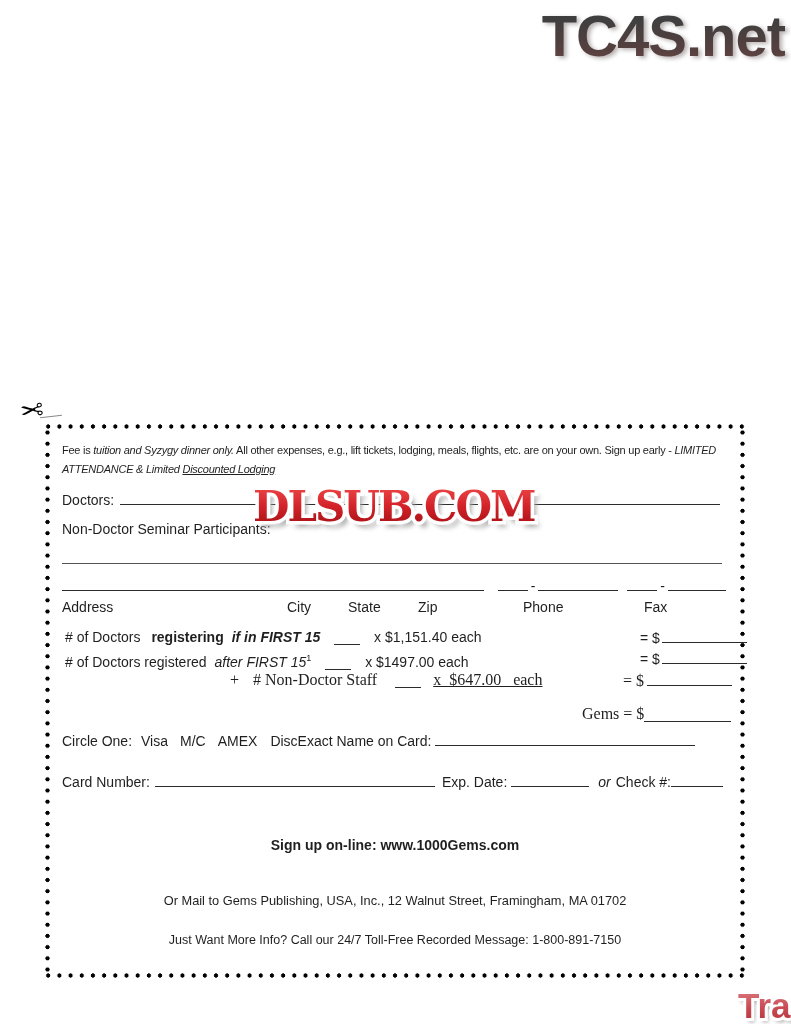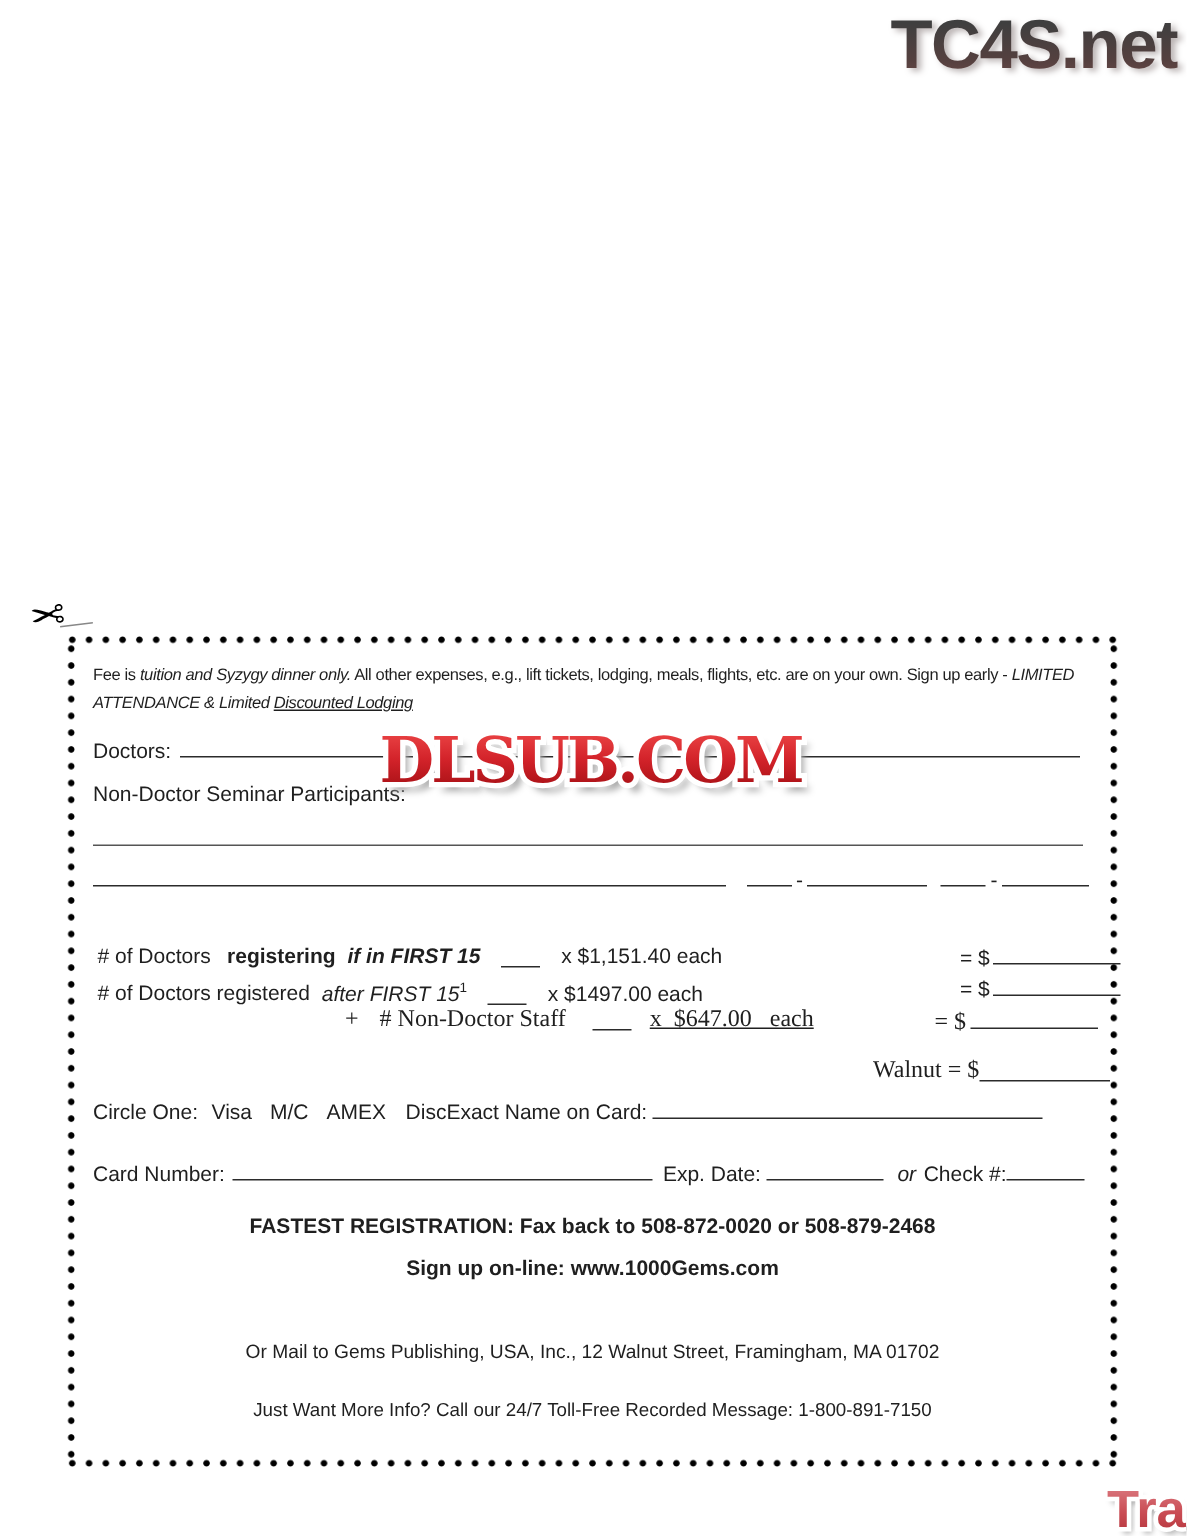--- a/index.html
+++ b/index.html
@@ -1,21 +1,21 @@
 <!DOCTYPE html>
 <html><head>
 <meta charset="utf-8">
 <style>
   html,body{margin:0;padding:0;}
   body{width:791px;height:1024px;position:relative;background:#fff;overflow:hidden;
        font-family:"Liberation Sans",sans-serif;color:#1f1f1f;}
   .abs{position:absolute;}
 
   
-  .tc4s{top:2px;right:6px;font-size:46px;font-weight:bold;letter-spacing:-1px;
+  .tc4s{top:2px;right:6px;font-size:58px;font-weight:bold;letter-spacing:-1px;
         color:#4a4443;background:linear-gradient(180deg,#3f3f3f 25%,#54403f 70%,#6e4a48 100%);
         -webkit-background-clip:text;background-clip:text;-webkit-text-fill-color:transparent;
         filter:drop-shadow(3px 2px 2px #b9b2b2);margin-left:37px;}
 
   
   .scissors{left:20px;top:394px;font-size:28px;color:#000;
             transform:scaleX(-1) rotate(6deg);display:inline-block;}
   .cut-tail{left:40px;top:416px;width:22px;height:0;border-top:1.2px solid #888;
             transform:rotate(-7deg);}
 
@@ -96,20 +96,28 @@
   <div class="row flexr" style="left:17px;right:19px;top:150px;">
     <span class="bl" style="flex:1;height:16px;"></span>
     <span class="bl" style="width:30px;height:16px;margin-left:14px;"></span>
     <span class="hy">-</span>
     <span class="bl" style="width:80px;height:16px;"></span>
     <span class="bl" style="width:30px;height:16px;margin-left:9px;"></span>
     <span class="hy">-</span>
     <span class="bl" style="width:58px;height:16px;"></span>
   </div>
 
+  <div class="row" style="left:0;top:174px;width:700px;height:18px;">
+    <span class="lbl" style="left:17px;">Address</span>
+    <span class="lbl" style="left:242px;">City</span>
+    <span class="lbl" style="left:303px;">State</span>
+    <span class="lbl" style="left:373px;">Zip</span>
+    <span class="lbl" style="left:478px;">Phone</span>
+    <span class="lbl" style="left:599px;">Fax</span>
+  </div>
 
   <div class="row" style="left:20px;right:0;top:204px;">
     <span># of Doctors</span>
     <span class="bd" style="margin-left:7px;">registering</span>
     <span class="bd it" style="margin-left:4px;">if in FIRST 15</span>
     <span class="bl" style="width:26px;margin-left:10px;"></span>
     <span style="margin-left:10px;">x  $1,151.40 each</span>
     <span class="eq" style="left:575px;top:0;">
         <span>= $</span>
         <span class="bl" style="width:85px;margin-left:2px;"></span>
@@ -132,21 +140,21 @@
     <span style="margin-left:10px;"># Non-Doctor Staff</span>
     <span class="bl" style="width:26px;margin-left:14px;"></span>
     <span style="margin-left:8px;white-space:pre;text-decoration:underline;">x  $647.00   each</span>
     <span class="eq" style="left:393px;top:0;">
         <span>= $</span>
         <span class="bl" style="width:85px;margin-left:3px;"></span>
       </span>
   </div>
 
   <div class="row serif" style="left:537px;top:281px;">
-    <span>Walnut = $</span><span class="bl" style="width:87px;"></span>
+    <span>Gems = $</span><span class="bl" style="width:87px;"></span>
   </div>
 
   <div class="row flexr" style="left:17px;right:50px;top:307px;text-align:center;">
     <span>Circle One:</span>
     <span style="margin-left:9px;">Visa</span>
     <span style="margin-left:12px;">M/C</span>
     <span style="margin-left:12px;">AMEX</span>
     <span style="margin-left:13px;">Disc</span>
     <span style="">Exact Name on Card:</span>
     <span class="bl" style="flex:1;margin-left:4px;"></span>
@@ -155,21 +163,20 @@
   <div class="row flexr" style="left:17px;right:22px;top:348px;">
     <span>Card Number:</span>
     <span class="bl" style="flex:1;margin-left:5px;"></span>
     <span style="margin-left:7px;">Exp. Date:</span>
     <span class="bl" style="width:78px;margin-left:4px;"></span>
     <span class="it" style="margin-left:9px;">or</span>
     <span style="margin-left:5px;">Check #:</span>
     <span class="bl" style="width:52px;"></span>
   </div>
 
-  <div class="row ctr bd" style="top:384px;"><span>FASTEST REGISTRATION: Fax back to 508-872-0020 or 508-879-2468</span></div>
   <div class="row ctr bd" style="top:412px;"><span>Sign up on-line: www.1000Gems.com</span></div>
   <div class="row ctr" style="top:468px;font-size:12.8px;"><span>Or Mail to Gems Publishing, USA, Inc., 12 Walnut Street, Framingham, MA 01702</span></div>
   <div class="row ctr" style="top:507px;font-size:12.5px;"><span>Just Want More Info? Call our 24/7 Toll-Free Recorded Message: 1-800-891-7150</span></div>
 
 </div>
 
 
 <div class="abs logo-stack dlsub">
   <span class="under">DLSUB.COM</span>
   <span class="over">DLSUB.COM</span>

